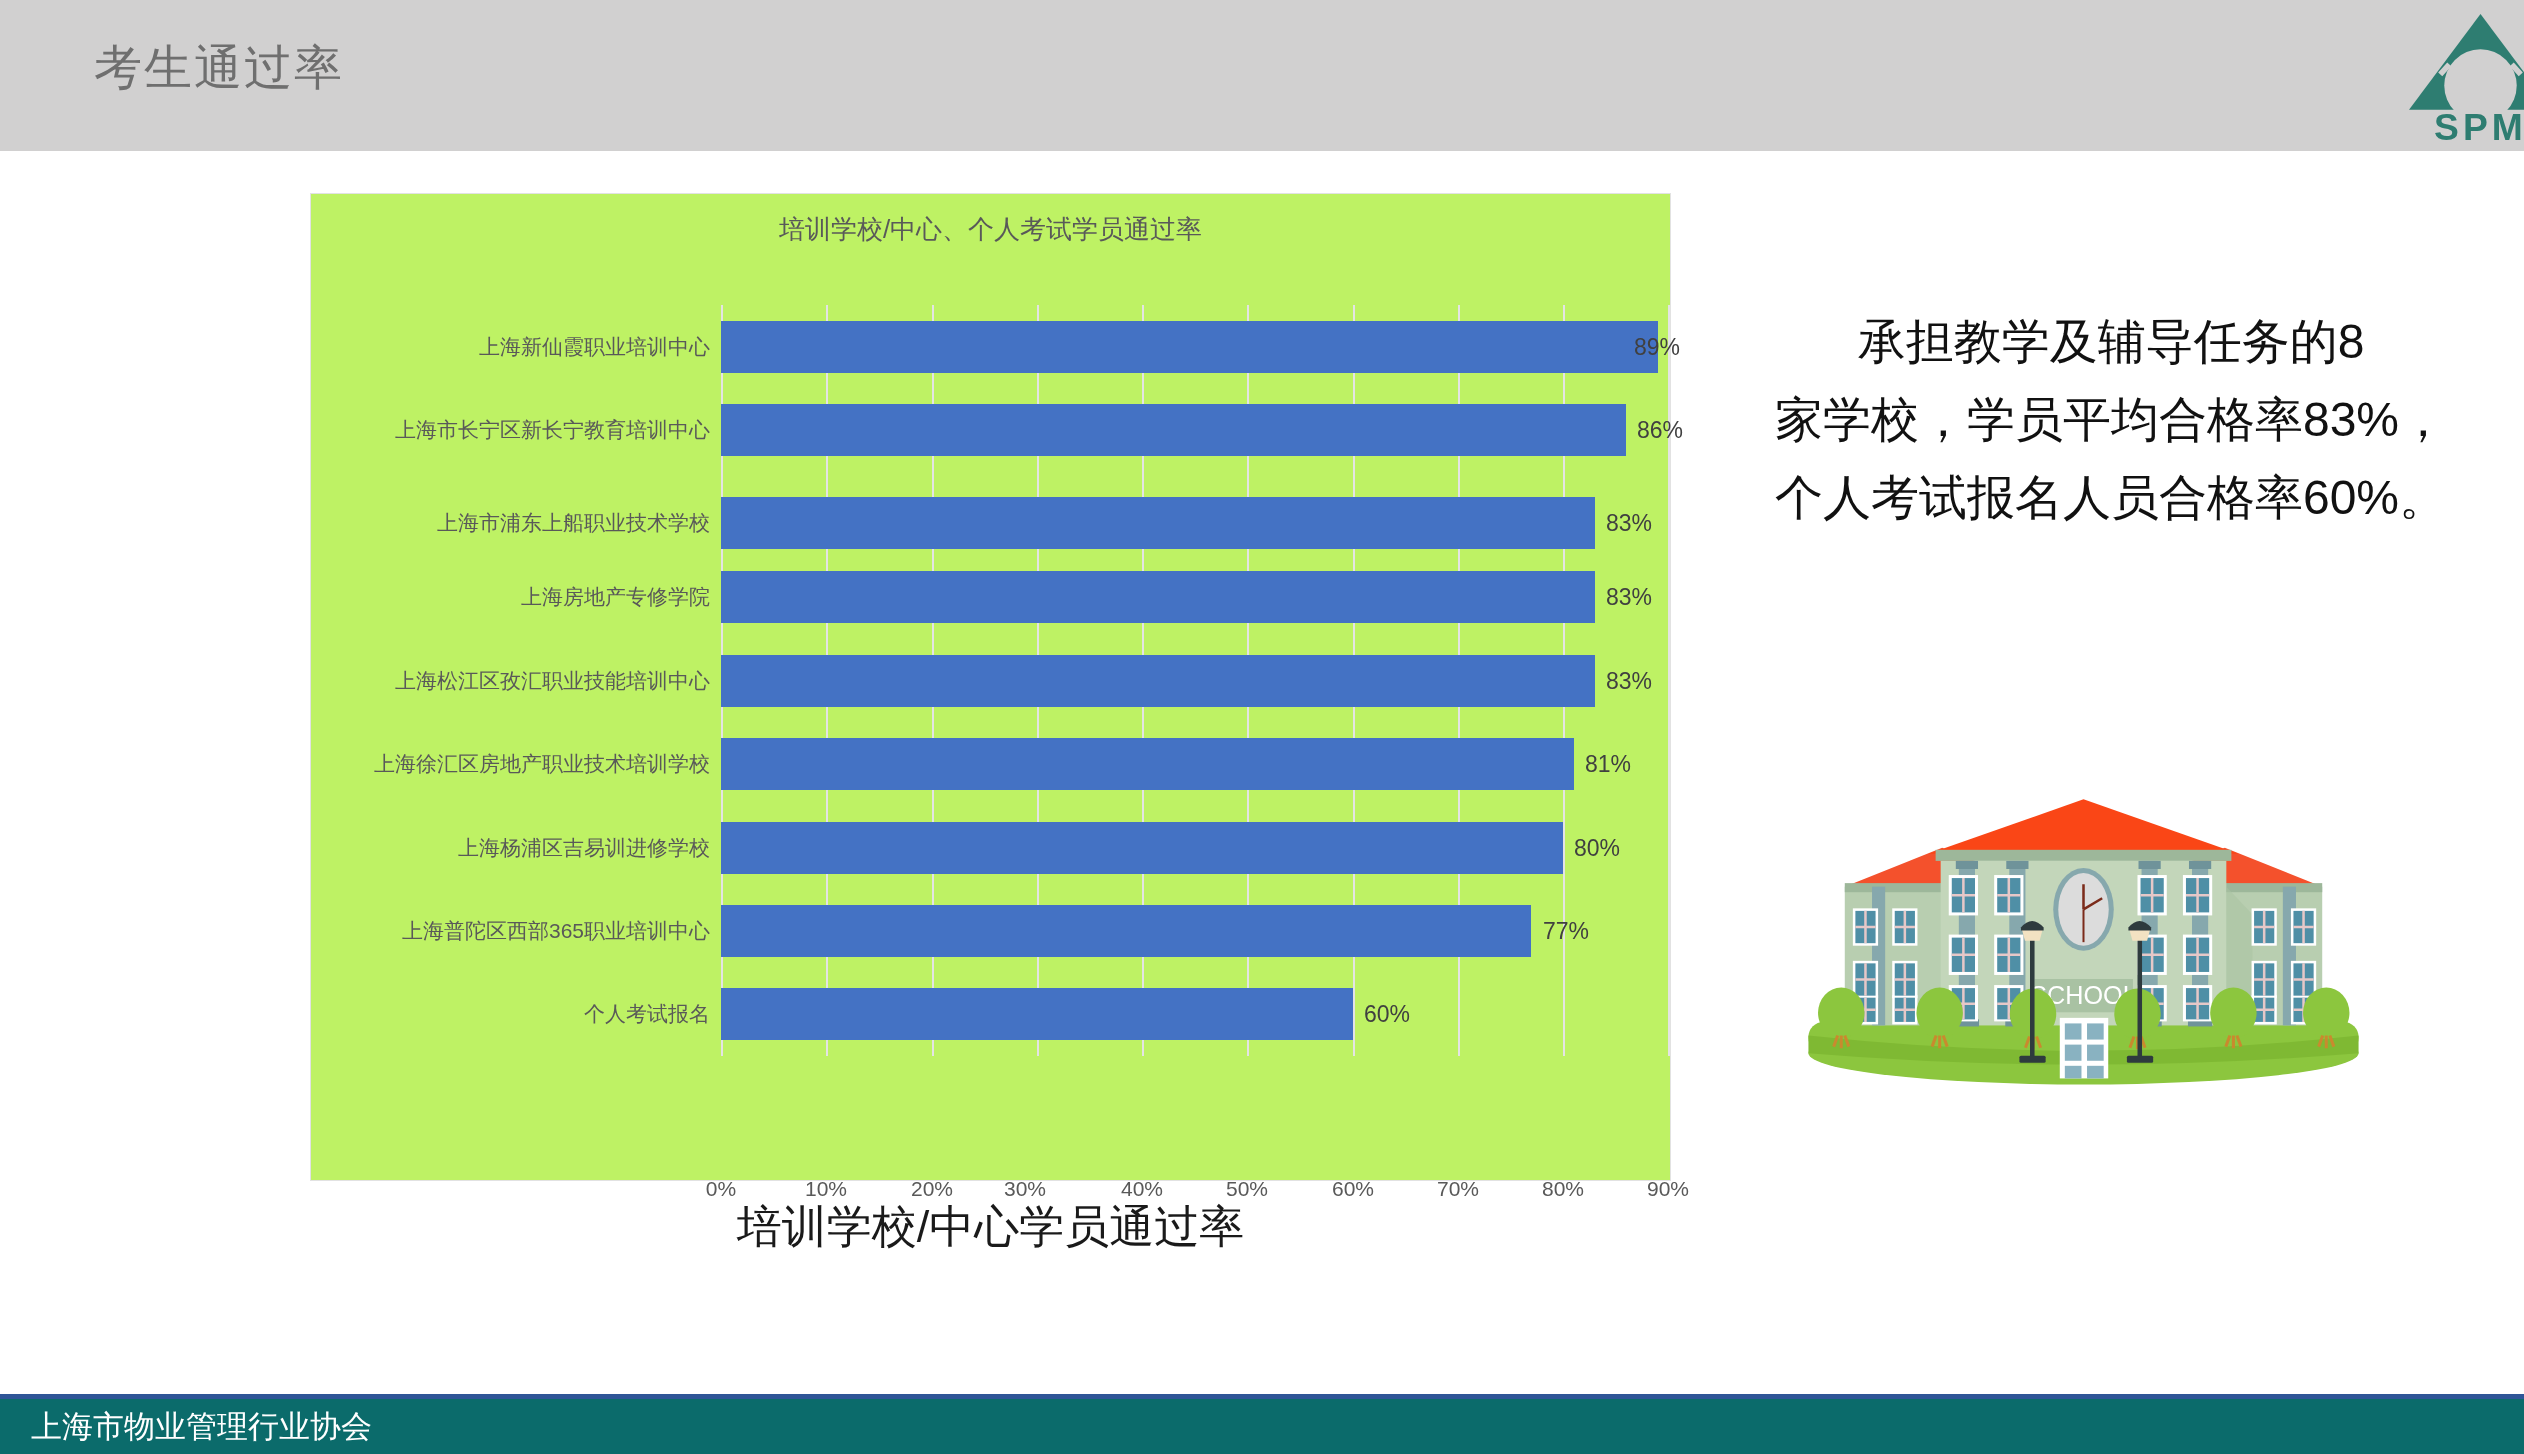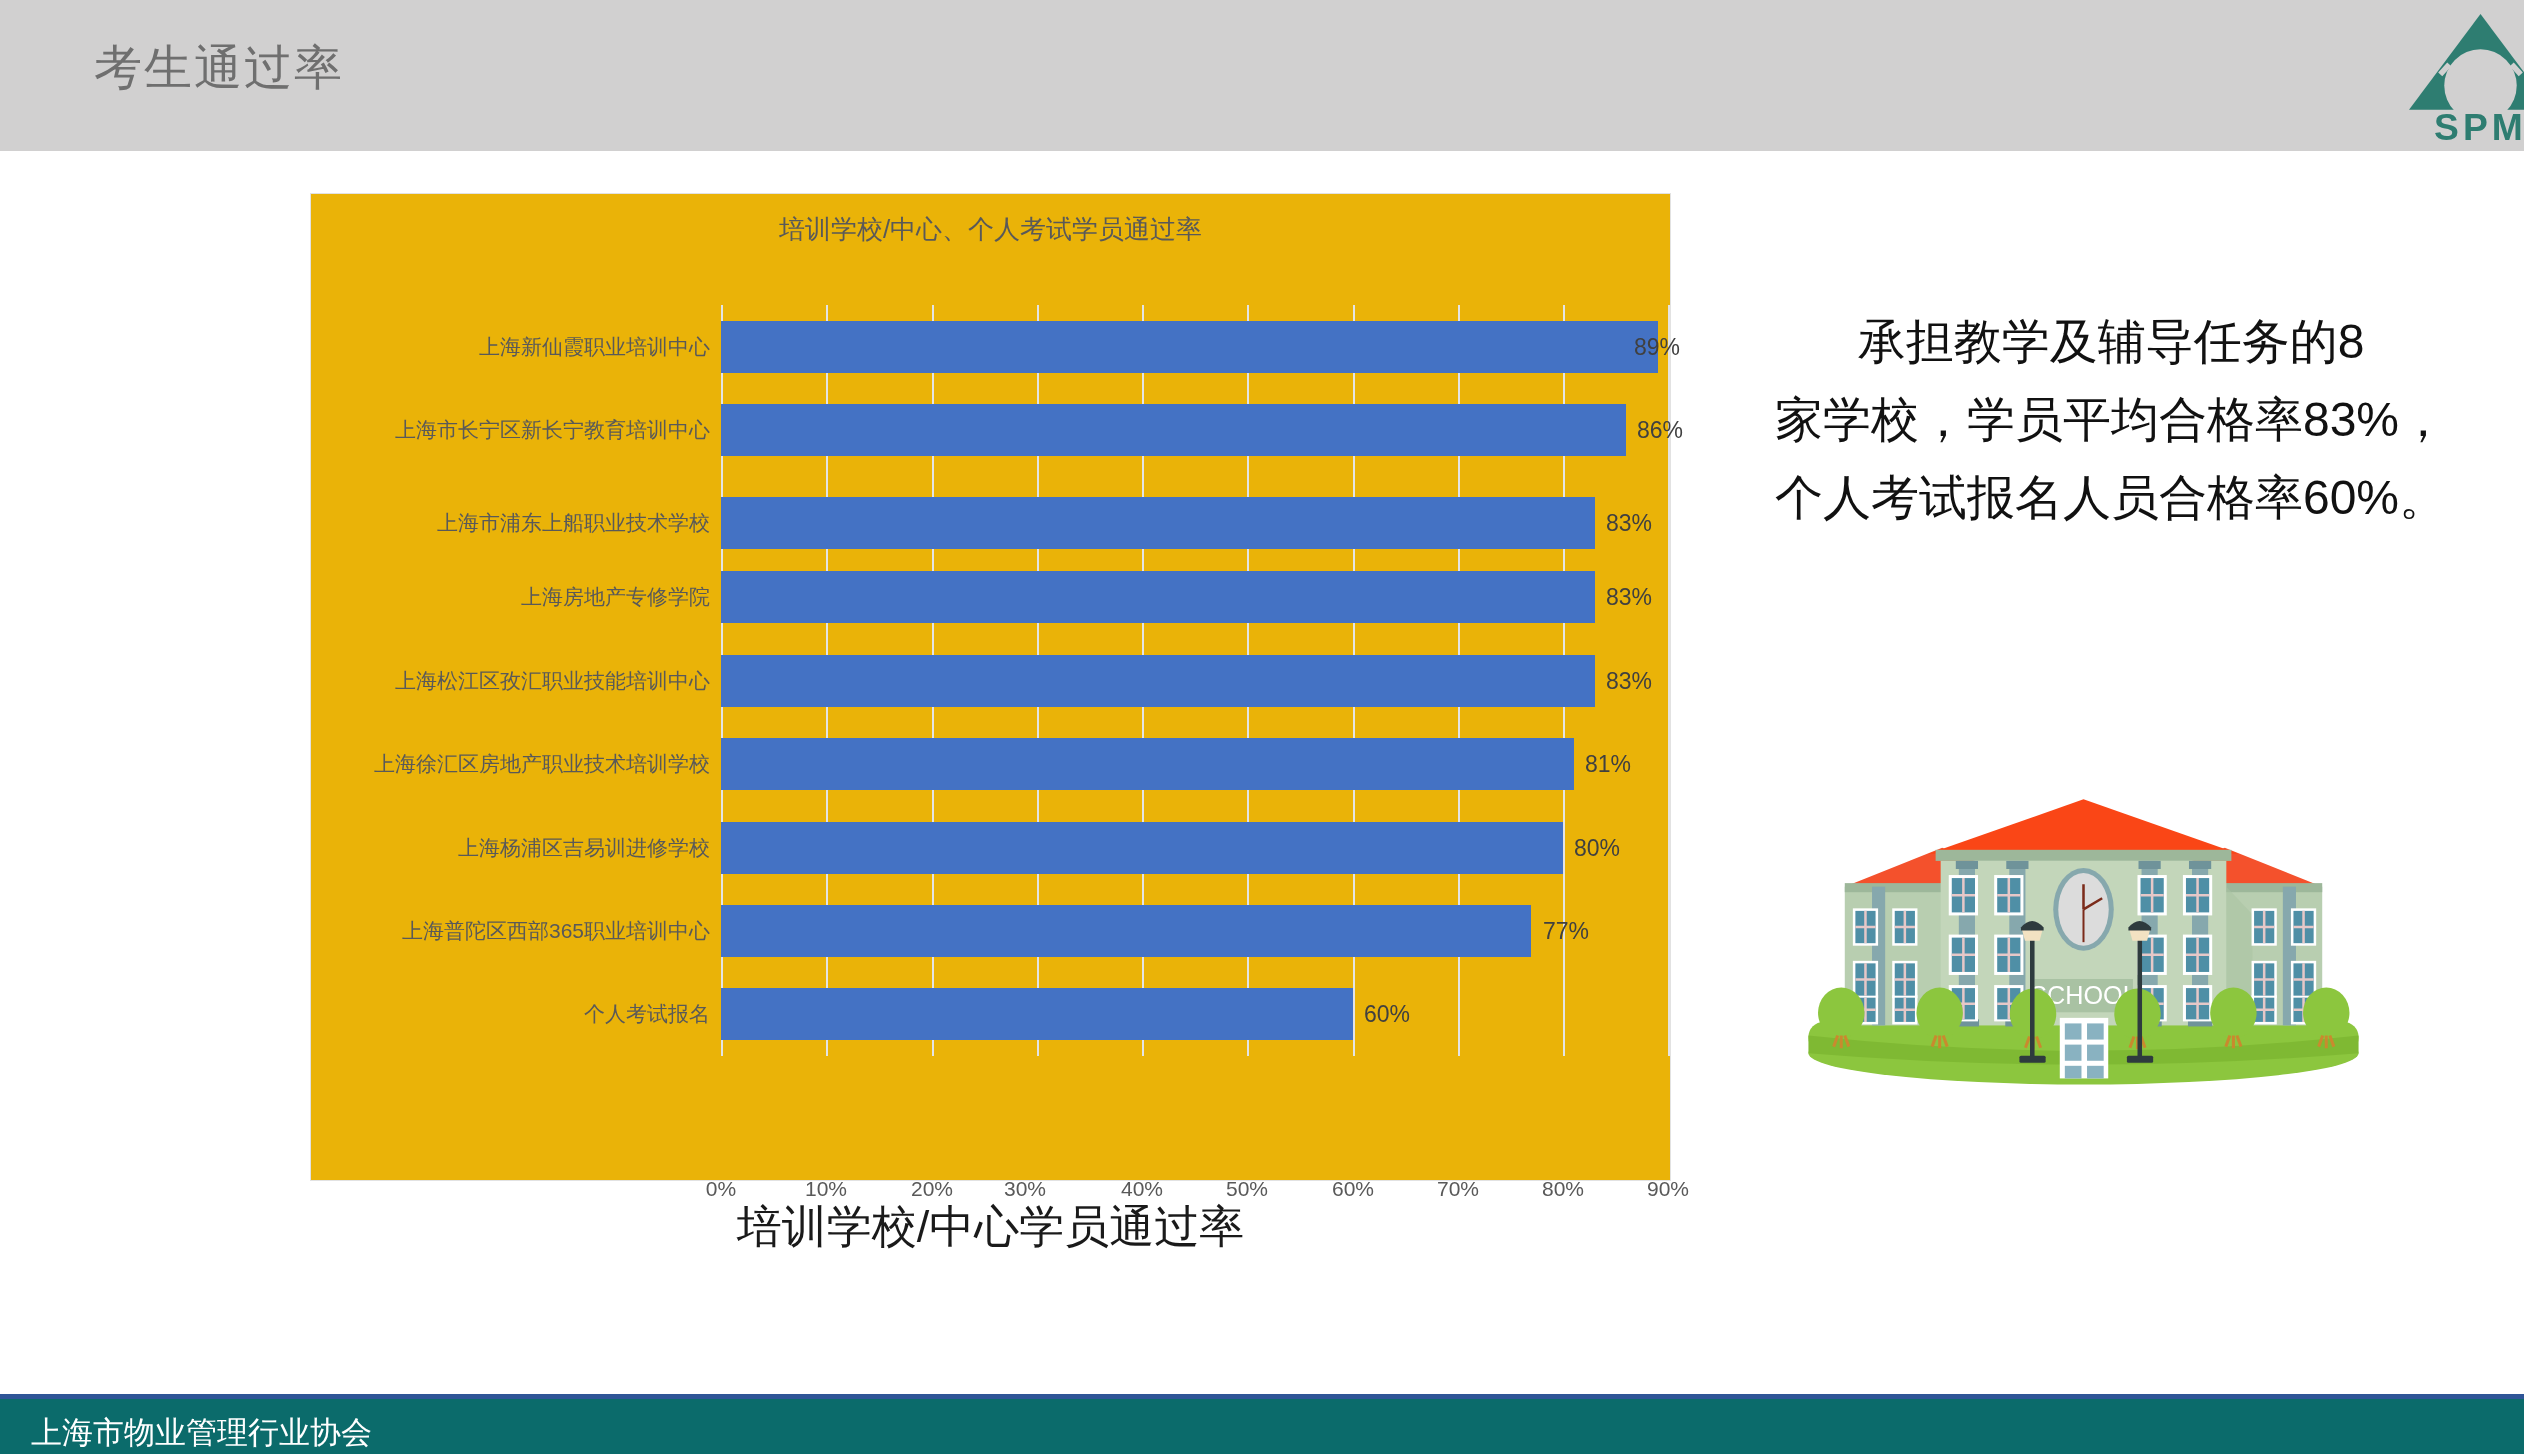--- a/index.html
+++ b/index.html
@@ -22,21 +22,21 @@
     white-space: nowrap;
   }
   
   #logo { position: absolute; left: 2405px; top: 10px; width: 151px; height: 136px; }
   #logo svg { display: block; }
 
   
   #chart-frame {
     position: absolute; left: 310px; top: 193px;
     width: 1361px; height: 988px;
-    background: #eab308;
+    background: #bef264;
     border: 1.5px solid #e2e2e2;
   }
   #chart-title {
     position: absolute; left: 0; top: 17.7px; width: 100%;
     text-align: center; font-size: 26px; color: #595959;
     white-space: nowrap;
   }
 
   
   #plot {
@@ -97,21 +97,21 @@
   #school svg { display: block; }
 
   
   #footer {
     position: absolute; left: 0; bottom: 0; width: 2585px; height: 60px;
     background: #0b6b6b;
     border-top: 5px solid #2f5597;
   }
   #footer-text {
     position: absolute; left: 31px; top: 50%; transform: translateY(-50%);
-    font-size: 31px; color: #ffffff; white-space: nowrap; margin-top: 6px;
+    font-size: 31px; color: #ffffff; white-space: nowrap;
   }
 </style>
 </head>
 <body>
 
 <div id="slide">
 
   <div id="header-band"></div>
   <div id="header-title">考生通过率</div>
 

